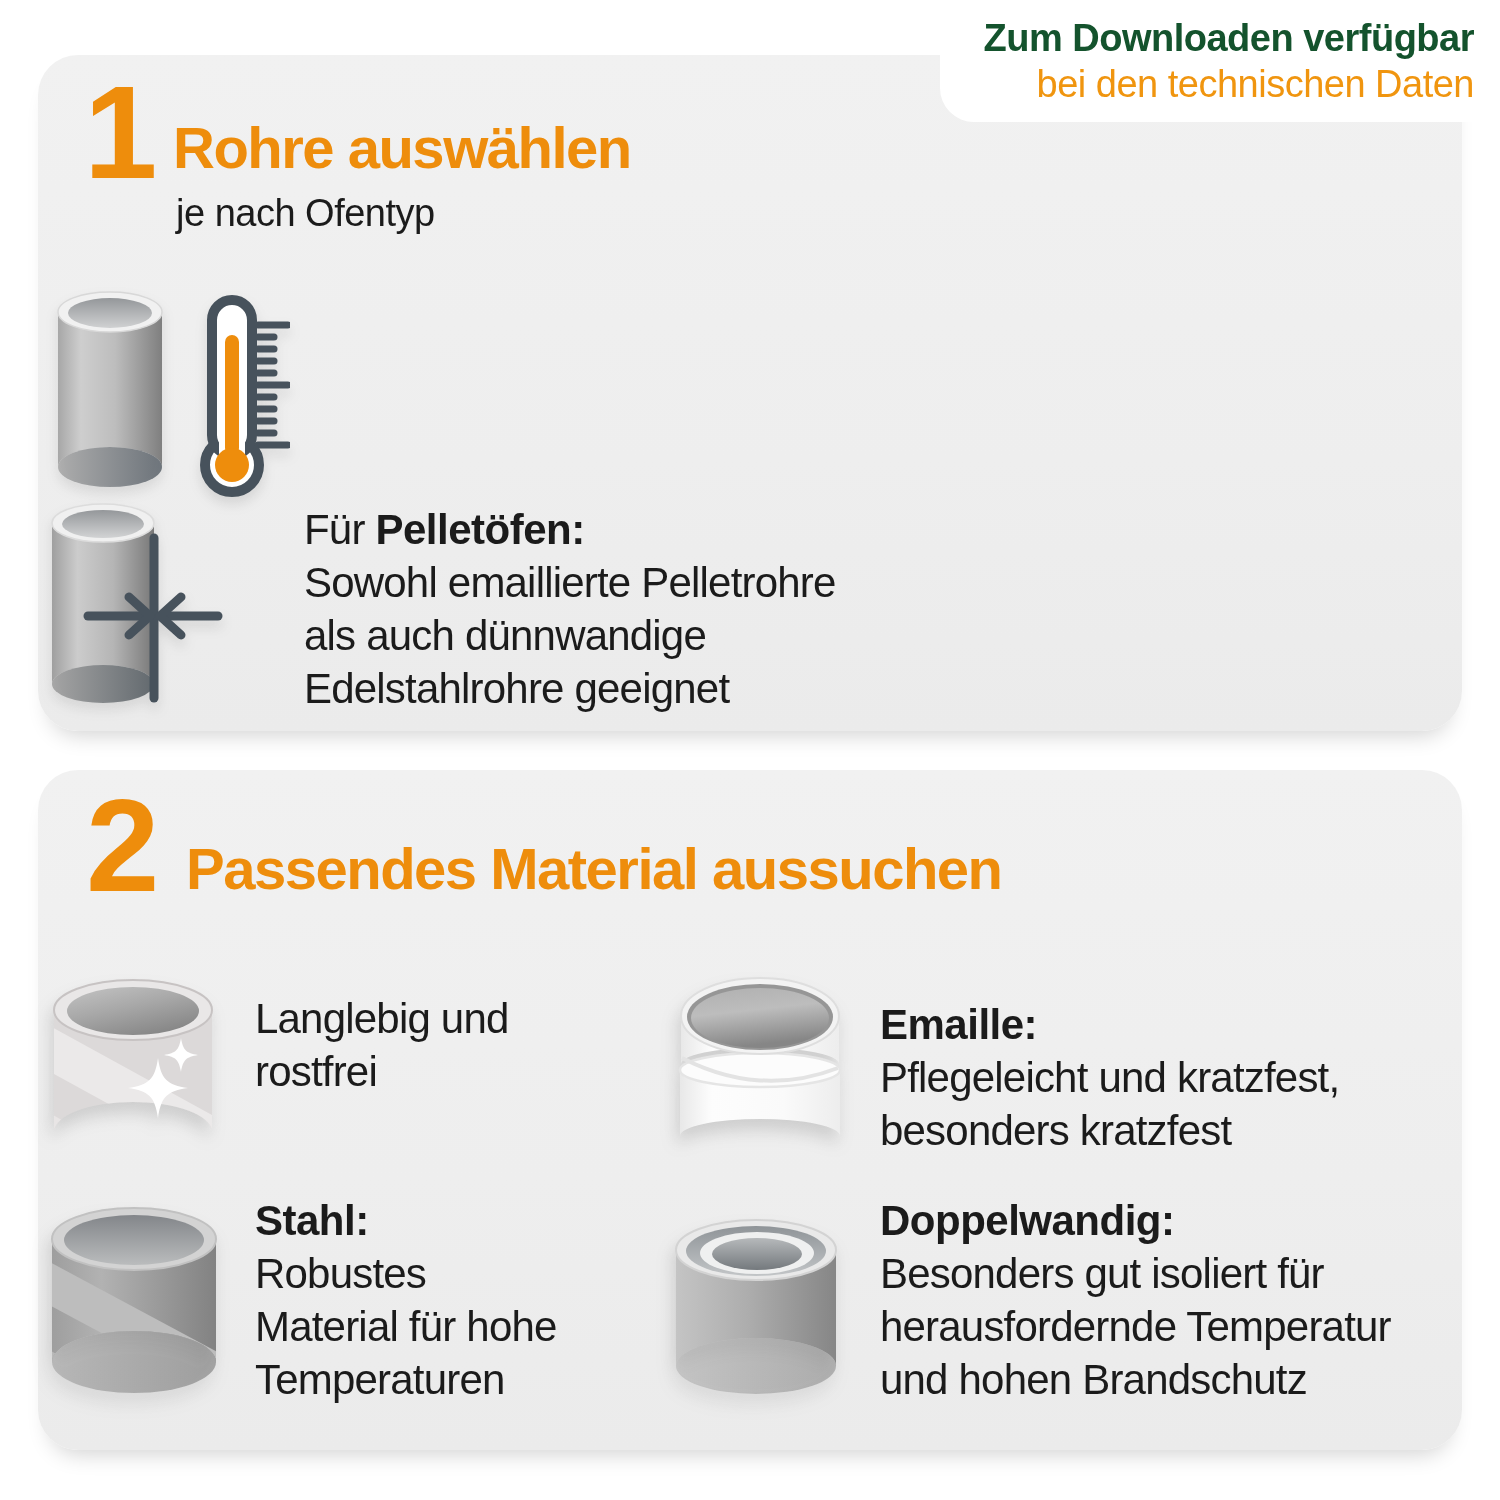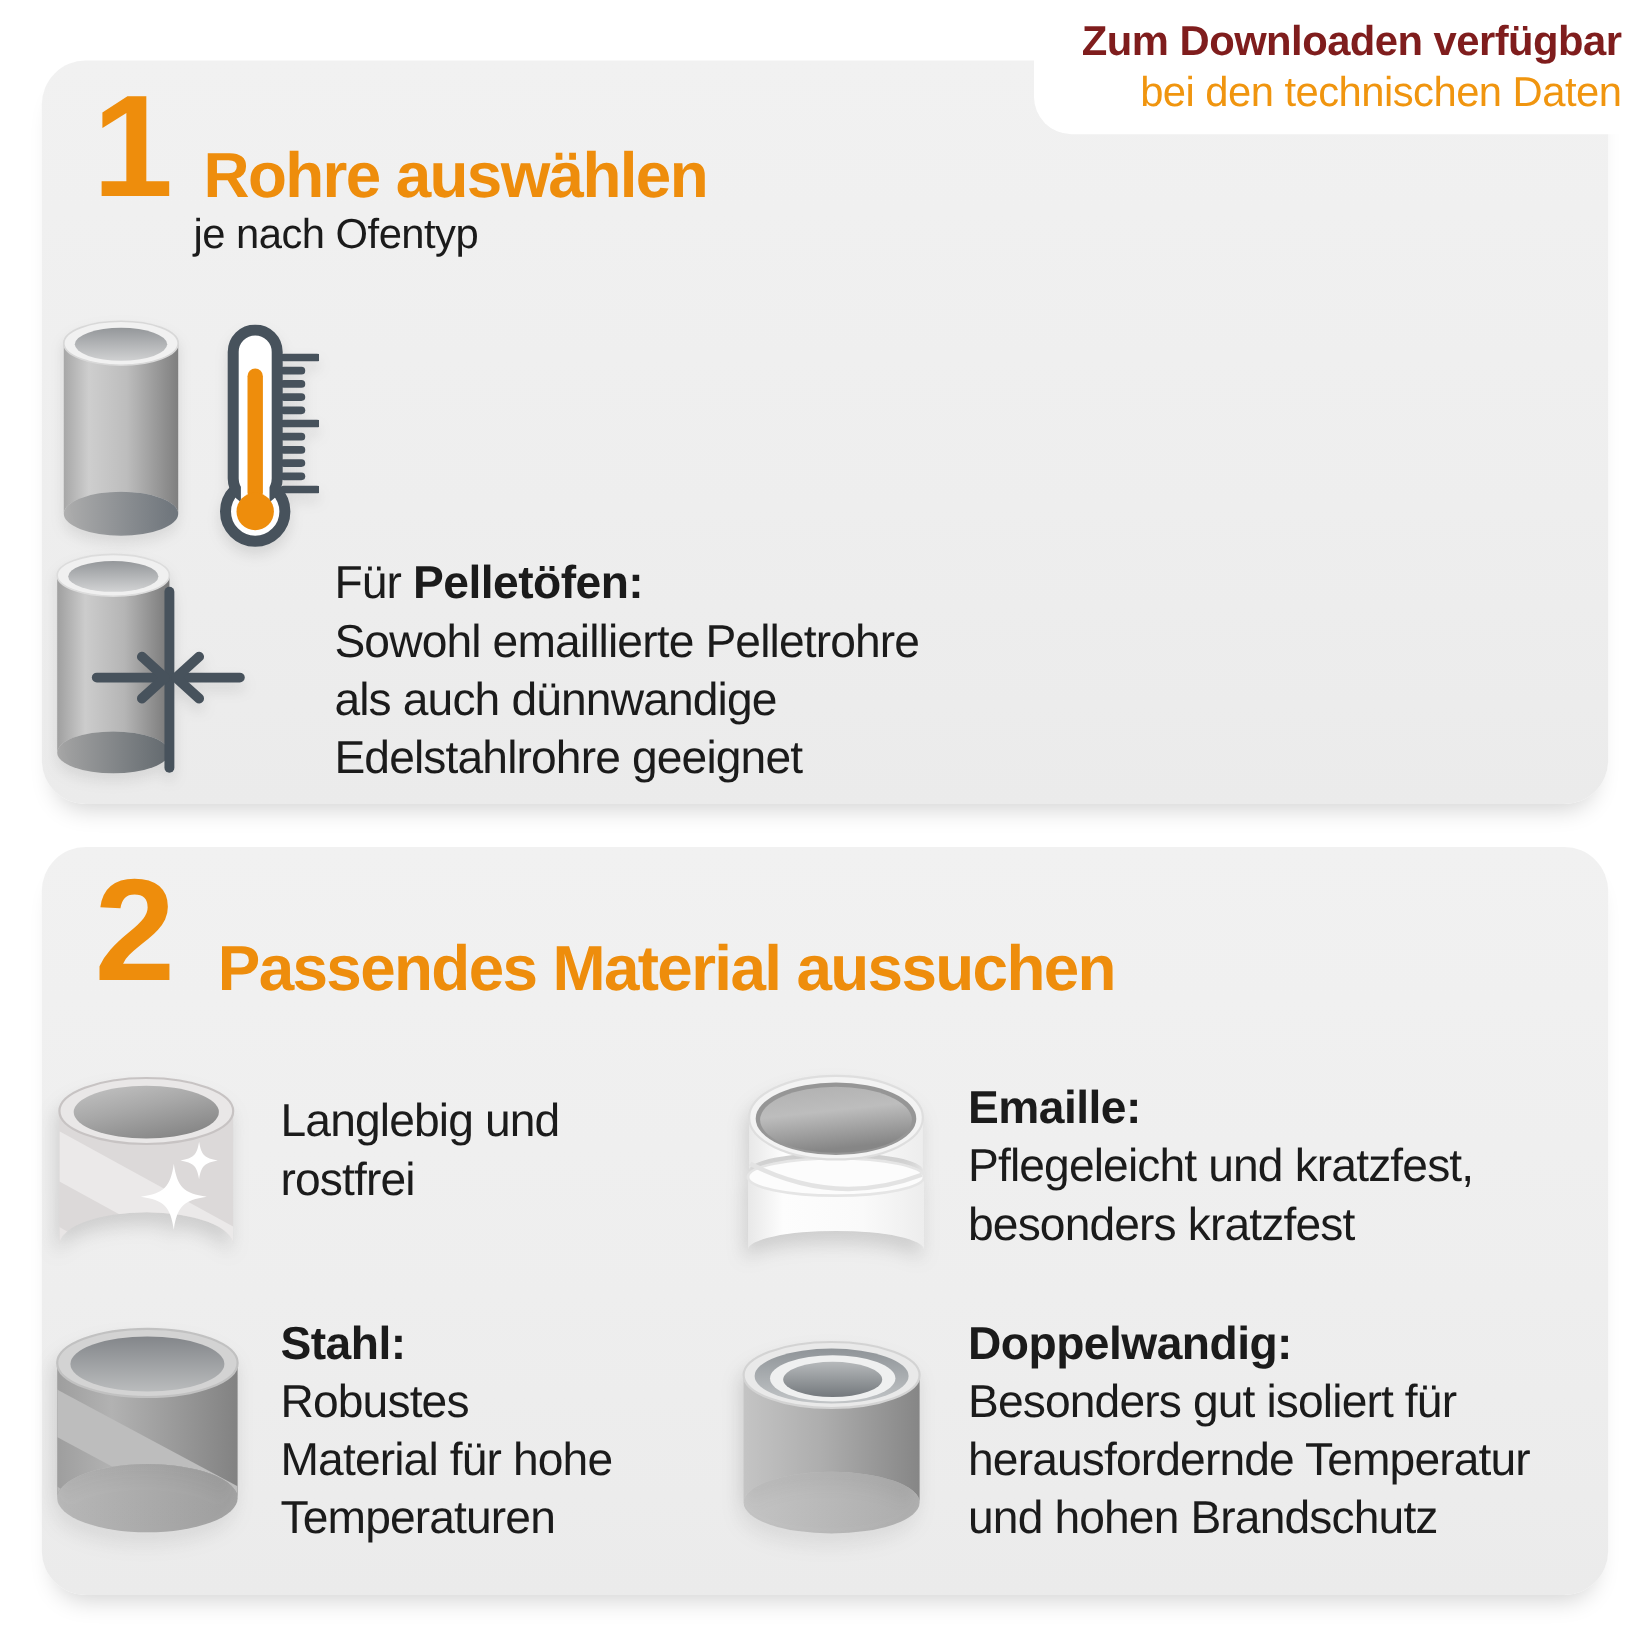--- a/index.html
+++ b/index.html
@@ -13,32 +13,32 @@
     border-radius:40px;
     box-shadow:0 16px 22px -12px rgba(0,0,0,.18);
   }
   .panel1{top:55px;height:676px;}
   .panel2{top:770px;height:680px;}
   .abs{position:absolute;}
   .big-num{
     font-size:132px;line-height:132px;font-weight:700;color:#ee8d0c;letter-spacing:-4px;
   }
   .sec-title{
-    margin:15px;font-size:58px;line-height:64px;font-weight:700;color:#ee8d0c;letter-spacing:-1.5px;white-space:nowrap;
+    margin:3px;font-size:58px;line-height:64px;font-weight:700;color:#ee8d0c;letter-spacing:-1.5px;white-space:nowrap;
   }
   .subtitle{font-size:38px;line-height:44px;color:#1b1b1b;letter-spacing:-0.5px;}
   .txt{font-size:42px;line-height:53px;letter-spacing:-0.8px;color:#1b1b1b;white-space:nowrap;}
   .txt b{font-weight:700;letter-spacing:-0.5px;}
   .download-tag{
     position:absolute;top:0;right:0;width:560px;height:122px;background:#ffffff;
     border-radius:0 0 0 34px;z-index:5;
     display:flex;flex-direction:column;align-items:flex-end;justify-content:center;
     padding-right:26px;box-sizing:border-box;gap:6px;
   }
-  .dl-line1{font-size:38px;line-height:40px;font-weight:700;color:#7f1d1d;letter-spacing:-0.5px;}
+  .dl-line1{font-size:38px;line-height:40px;font-weight:700;color:#14532d;letter-spacing:-0.5px;}
   .dl-line2{font-size:38px;line-height:40px;font-weight:400;color:#f0950f;letter-spacing:-0.5px;}
   .icon-soft{filter:drop-shadow(0 7px 6px rgba(90,90,90,.16));}
   .icon-shadow{filter:drop-shadow(-3px 11px 8px rgba(90,90,90,.22));}
 </style>
 </head>
 <body>
 
 <div class="canvas">
 
   <div class="download-tag">
@@ -181,21 +181,21 @@
         </linearGradient>
       </defs>
       <path d="M8 104 L8 170 A80 17 0 0 1 168 170 L168 104 Z" fill="url(#emB)"></path>
       <ellipse cx="88" cy="104" rx="80" ry="17" fill="#fcfcfc" stroke="#e5e5e5" stroke-width="2.5"></ellipse>
       <path d="M9 50 L9 98 A78 16 0 0 1 167 98 L167 50 Z" fill="url(#emB)"></path>
       <path d="M10 92 Q88 132 166 102" stroke="#e3e3e3" stroke-width="4" fill="none"></path>
       <ellipse cx="88" cy="50" rx="79" ry="38" fill="#f3f3f3" stroke="#dedede" stroke-width="2"></ellipse>
       <ellipse cx="88" cy="51" rx="73" ry="33" fill="#969696"></ellipse>
       <ellipse cx="88" cy="52" rx="69" ry="30" fill="url(#emI)"></ellipse>
     </svg>
-    <div class="abs txt" style="left:842px;top:210px;">
+    <div class="abs txt" style="left:842px;top:228px;">
       <div><b>Emaille:</b></div>
       <div>Pflegeleicht und kratzfest,</div>
       <div>besonders kratzfest</div>
     </div>
 
     <svg class="abs icon-shadow" style="left:10px;top:424px;" width="172" height="210" viewBox="0 0 172 210">
       <defs>
         <clipPath id="stb">
             <path d="M4 45 L4 168 A82 31 0 0 1 168 168 L168 45 Z"></path>
           </clipPath>

